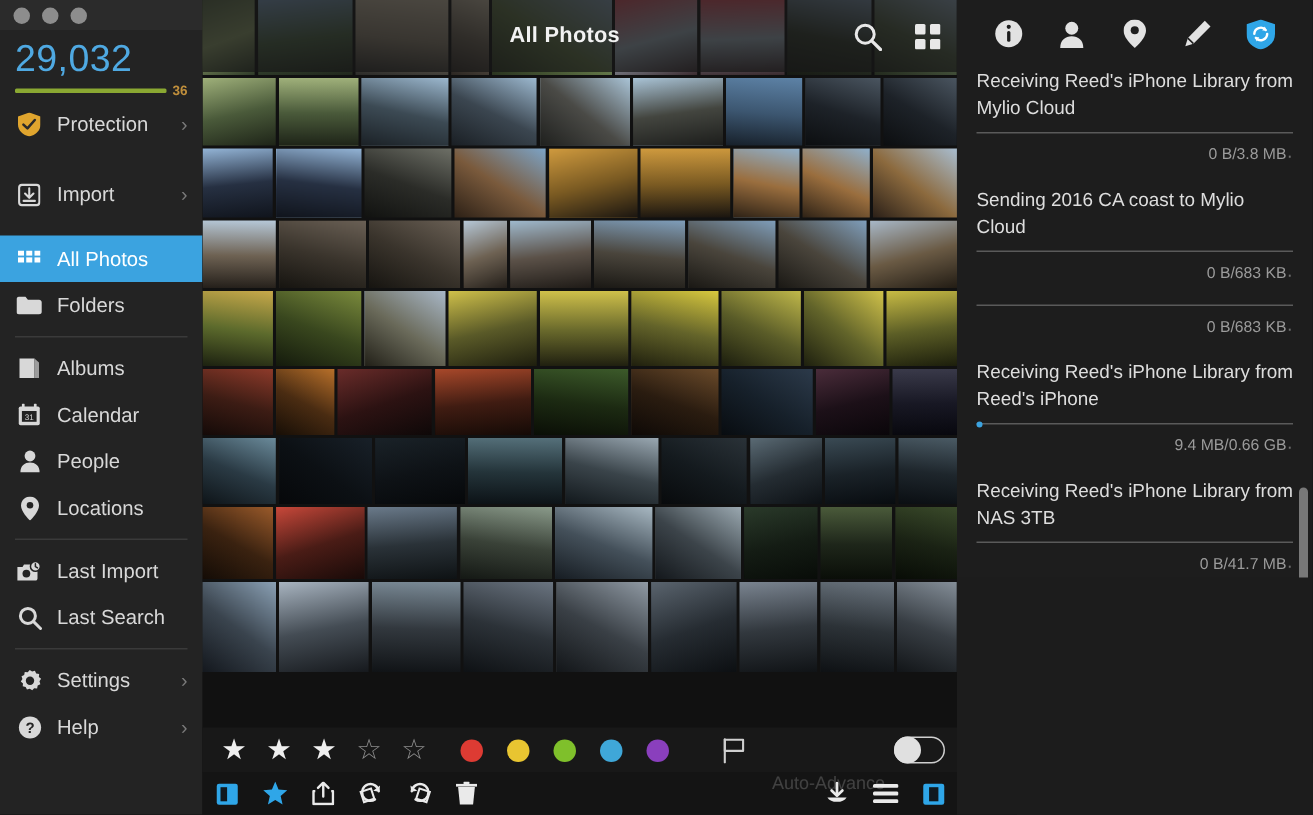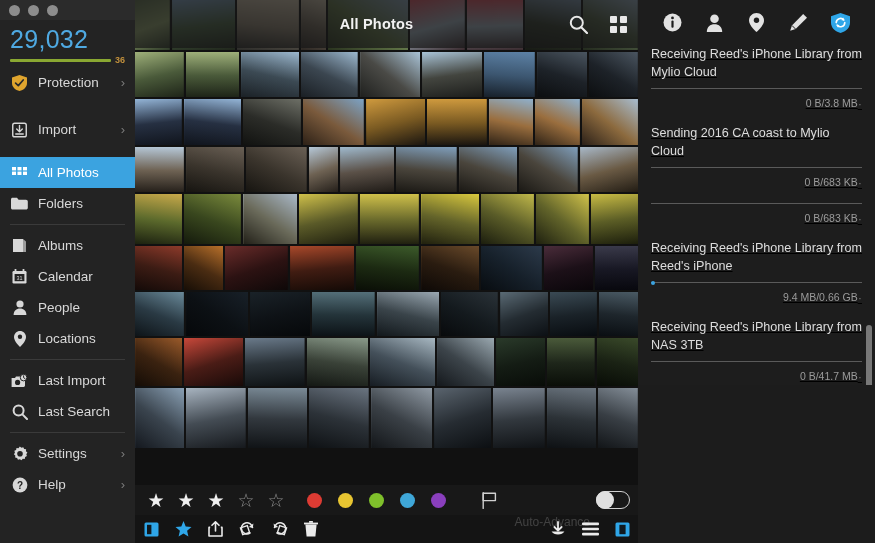--- a/index.html
+++ b/index.html
@@ -151,21 +151,20 @@
   }
   .tool.blue { color: #2fa6e8; }
   .tool-spacer { flex: 1; }
 
   
   #rightpanel {
     width: 237px; flex: 0 0 237px; height: 385px;
     background: #1d1d1d;
     position: relative;
     overflow: hidden;
-    text-decoration: underline;
   }
   #r-icons {
     height: 45px;
     display: flex; align-items: center;
     justify-content: space-around;
     padding: 0 14px;
   }
   .r-ic { color: #e2e2e2; display: flex; align-items: center; justify-content: center; width: 30px; height: 30px; }
   .r-ic.shield { color: #2fa6e8; }
   .sync-list { padding: 0 13px; }

